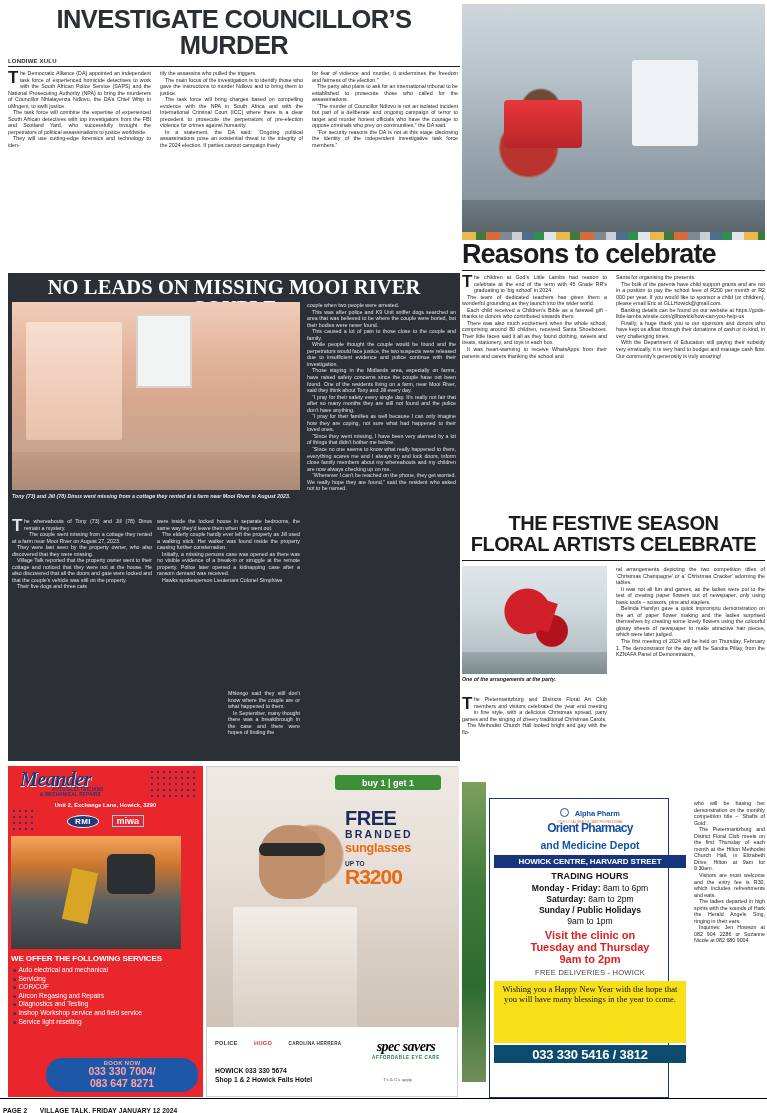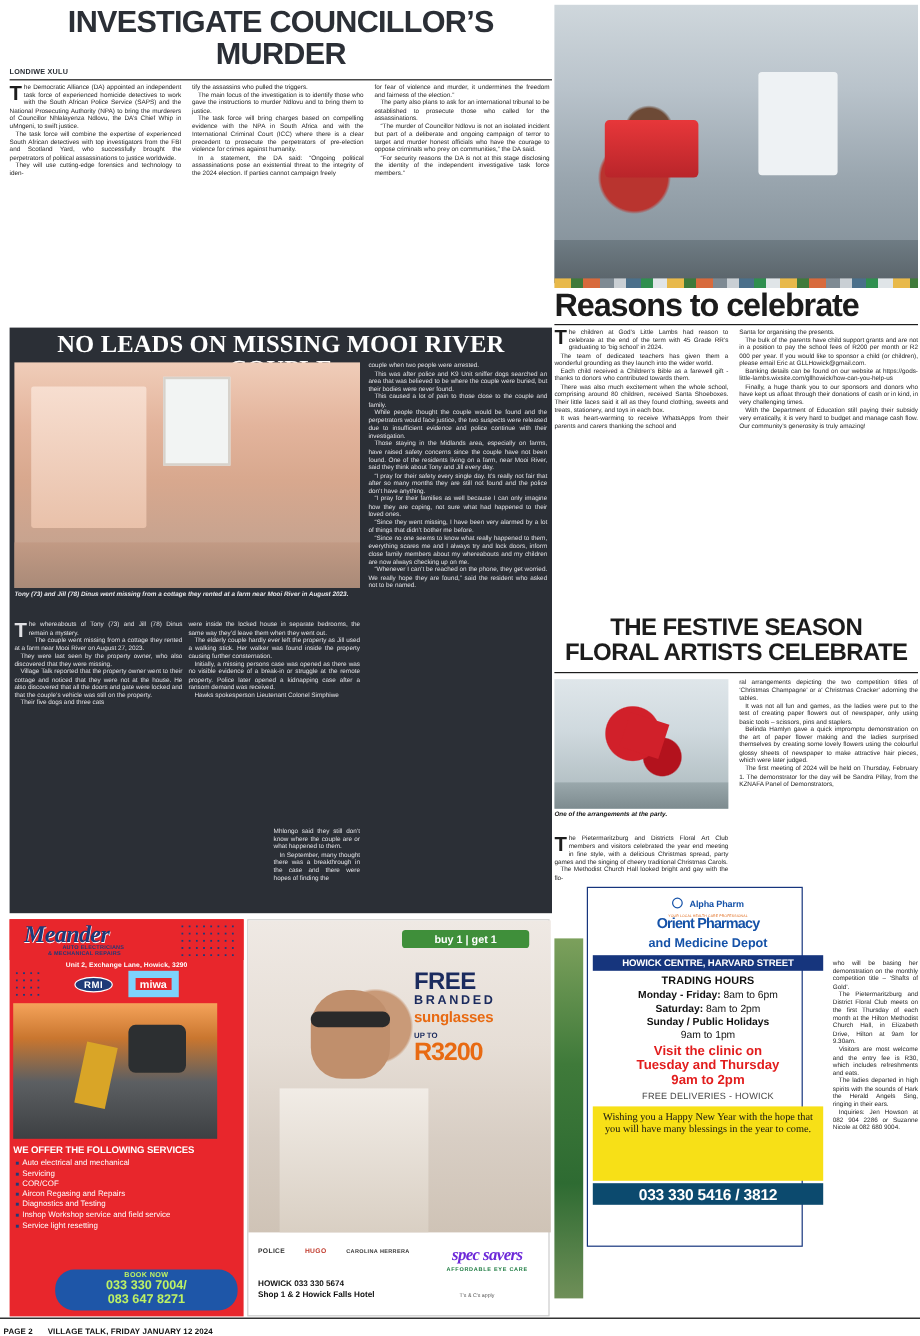--- a/index.html
+++ b/index.html
@@ -104,21 +104,21 @@
   .rmi-badge {
     background:#1e3a78; color:#fff; border-radius:50%/50%;
     font-size:8px; font-weight:700; padding:1px 7px; letter-spacing:0.5px;
     display:inline-block; border:1px solid #fff;
   }
   .miwa-badge { color:#fff; font-size:9px; font-weight:700; font-family:"Liberation Sans",sans-serif; }
   .meander-h { font-size: 8px; font-weight:700; color:#fff; letter-spacing:-0.1px;}
   .meander-li { font-size: 6.6px; color:#fff; line-height:8.6px; }
   .meander-li::before { content:"\25A0"; color:#1e3a78; font-size:5px; margin-right:2.5px; }
   .book-now {
-    background:#1e56a8; color:#bef264; border-radius:16px; text-align:center;
+    background:#1e56a8; color:#fca5a5; border-radius:16px; text-align:center;
     font-weight:700; padding:2px 0 3px;
   }
   .book-now .bn-lab { font-size:6px; letter-spacing:0.3px; }
   .book-now .bn-num { font-size:10.5px; line-height:11.5px; }
   .dotgrid {
     background-image: radial-gradient(#1e3a78 0.7px, transparent 0.8px);
     background-size: 6px 6px;
   }
 
   
@@ -128,21 +128,21 @@
     border-radius:3px; text-align:center; padding:2.5px 0;
   }
   .free-word { font-size:20px; font-weight:700; color:#1b2b5e; line-height:19px; letter-spacing:-0.5px;}
   .branded-word { font-size:10.5px; font-weight:700; color:#1b2b5e; line-height:11px; letter-spacing:2.2px;}
   .sung-word { font-size:12.5px; font-weight:700; color:#e86a12; line-height:13px; letter-spacing:-0.2px;}
   .upto { font-size:6.5px; font-weight:700; color:#1b2b5e; line-height:7px;}
   .randprice { font-size:21px; font-weight:700; color:#e86a12; line-height:21px; letter-spacing:-1px;}
   .brandrow { font-size:5.6px; font-weight:700; color:#333; letter-spacing:0.3px;}
   .ss-logo-script {
     font-family:"Liberation Serif", serif; font-style:italic; font-weight:700;
-    font-size:14px; color:#6d28d9; letter-spacing:-0.5px;
+    font-size:14px; color:#000000; letter-spacing:-0.5px;
   }
   .ss-tag { font-size:4.6px; font-weight:700; color:#1b7a3f; letter-spacing:0.6px; }
   .ss-addr { font-size:6.8px; font-weight:700; color:#111; line-height:8.4px;}
   .ss-fine { font-size:4.4px; color:#555; }
 
   
   .orient { position:absolute; background:#fff; border:1px solid #16357d; }
   .alpha-pharm { font-size:7.5px; font-weight:700; color:#1552a8; letter-spacing:-0.1px;}
   .alpha-sub { font-size:2.9px; color:#e06a1a; letter-spacing:0.1px;}
   .orient-title { font-size:12px; font-weight:700; color:#1552a8; line-height:20px; letter-spacing:-0.7px; text-align:center;}
@@ -289,21 +289,21 @@
   <div class="meander" style="left:8px;top:766px;width:195px;height:331px;">
     <div style="position:absolute;left:0;top:0;width:195px;height:34px;background:#e8262c;">
       <div class="meander-logo" style="position:absolute;left:12px;top:2px;">Meander</div>
       <div class="meander-sub" style="position:absolute;left:44px;top:21px;">AUTO ELECTRICIANS</div>
       <div class="meander-sub" style="position:absolute;left:32px;top:26px;">&amp; MECHANICAL REPAIRS</div>
       <div class="dotgrid" style="position:absolute;right:4px;top:3px;width:50px;height:28px;"></div>
     </div>
     <div class="meander-addr" style="position:absolute;left:0;top:36px;width:195px;text-align:center;">Unit 2, Exchange Lane, Howick, 3290</div>
     <div style="position:absolute;left:0;top:44px;width:195px;height:22px;text-align:center;">
       <span class="rmi-badge">RMI</span>
-      <span class="miwa-badge" style="margin-left:8px;border:6px solid #7dd3fc;padding:0 4px;">miwa</span>
+      <span class="miwa-badge" style="margin-left:8px;border:1px solid #7dd3fc;padding:0 4px;">miwa</span>
     </div>
     <div class="dotgrid" style="position:absolute;left:3px;top:42px;width:24px;height:26px;"></div>
     <div class="photo ph-mechanic" style="left:3px;top:70px;width:170px;height:113px;">
       <div style="position:absolute;left:56px;top:34px;width:26px;height:52px;background:#d9a527;transform:rotate(12deg);"></div>
       <div style="position:absolute;left:96px;top:18px;width:48px;height:40px;background:#2c2f31;border-radius:6px;"></div>
     </div>
     <div class="meander-h" style="position:absolute;left:3px;top:188px;width:190px;">WE OFFER THE FOLLOWING SERVICES</div>
     <div style="position:absolute;left:5px;top:200px;width:188px;">
       <div class="meander-li">Auto electrical and mechanical</div>
       <div class="meander-li">Servicing</div>
@@ -341,21 +341,21 @@
       <div class="ss-logo-script">spec savers</div>
       <div class="ss-tag">AFFORDABLE EYE CARE</div>
     </div>
     <div class="ss-addr" style="position:absolute;left:8px;top:300px;width:150px;">HOWICK  033 330 5674</div>
     <div class="ss-addr" style="position:absolute;left:8px;top:309px;width:160px;">Shop 1 &amp; 2 Howick Falls Hotel</div>
     <div class="ss-fine" style="position:absolute;left:176px;top:310px;">T's &amp; C's apply</div>
   </div>
 
   <div class="photo ph-greenstrip" style="left:462px;top:782px;width:24px;height:300px;"></div>
 
-  <div class="orient" style="left:489px;top:739px;width:180px;height:300px;">
+  <div class="orient" style="left:489px;top:798px;width:180px;height:300px;">
     <div style="position:absolute;left:0;top:3px;width:200px;text-align:center;">
       <span style="display:inline-block;width:9px;height:9px;border:1.6px solid #1552a8;border-radius:50%;vertical-align:-1px;margin-right:1px;"></span>
       <span class="alpha-pharm">Alpha Pharm</span>
       <div class="alpha-sub">YOUR LOCAL HEALTH CARE PROFESSIONAL</div>
     </div>
     <div class="orient-title" style="position:absolute;left:0;top:19px;width:200px;">Orient Pharmacy</div>
     <div class="orient-sub" style="position:absolute;left:0;top:41px;width:200px;">and Medicine Depot</div>
     <div class="orient-bar" style="position:absolute;left:4px;top:56px;width:192px;">HOWICK CENTRE, HARVARD STREET</div>
     <div class="oh-head" style="position:absolute;left:0;top:72px;width:200px;">TRADING HOURS</div>
     <div class="oh-line" style="position:absolute;left:0;top:84px;width:200px;">

